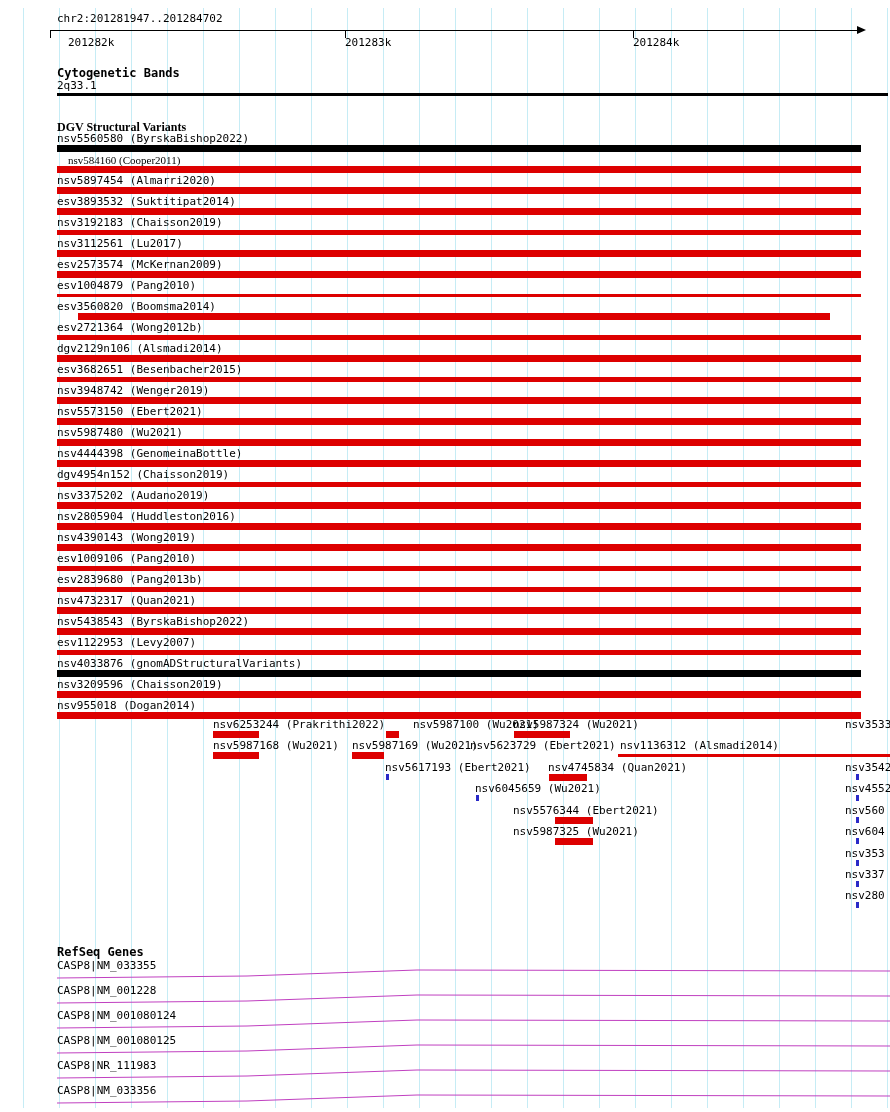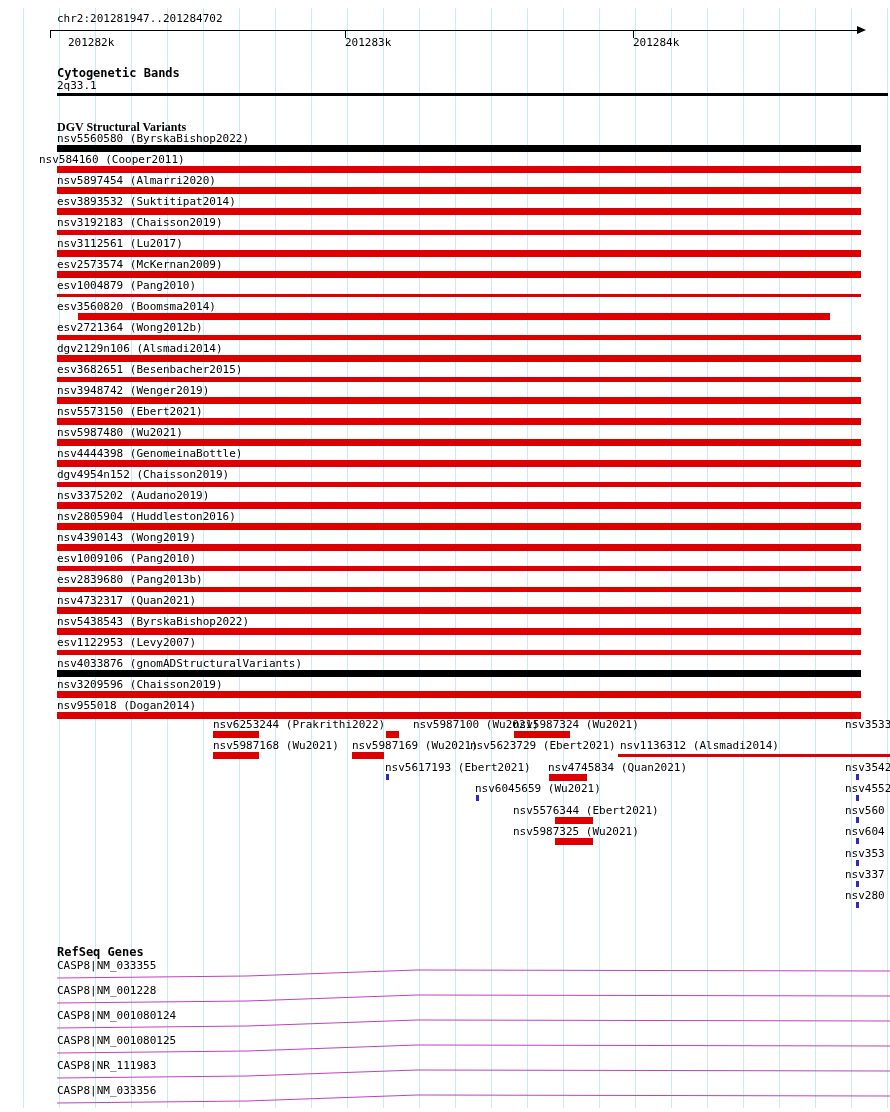--- a/index.html
+++ b/index.html
@@ -42,21 +42,21 @@
 
   <div id="dynamic">
       <div class="abs" style="left: 50px; top: 30px; width: 1px; height: 8px; background: rgb(0, 0, 0);"></div>
       <div class="abs label" style="left: 68px; top: 37px;">201282k</div>
       <div class="abs" style="left: 345px; top: 30px; width: 1px; height: 8px; background: rgb(0, 0, 0);"></div>
       <div class="abs label" style="left: 345px; top: 37px;">201283k</div>
       <div class="abs" style="left: 633px; top: 30px; width: 1px; height: 8px; background: rgb(0, 0, 0);"></div>
       <div class="abs label" style="left: 633px; top: 37px;">201284k</div>
       <div class="abs label" style="left: 57px; top: 133px;">nsv5560580 (ByrskaBishop2022)</div>
       <div class="abs" style="left: 57px; top: 145px; width: 804px; height: 7px; background: rgb(0, 0, 0);"></div>
-      <div class="abs label" style="left: 39px; top: 154px;">nsv584160 (Cooper2011)</div>
+      <div class="abs label" style="left: 68px; top: 154px; font-family: Liberation Serif, serif;">nsv584160 (Cooper2011)</div>
       <div class="abs" style="left: 57px; top: 166px; width: 804px; height: 7px; background: rgb(221, 0, 0);"></div>
       <div class="abs label" style="left: 57px; top: 175px;">nsv5897454 (Almarri2020)</div>
       <div class="abs" style="left: 57px; top: 187px; width: 804px; height: 7px; background: rgb(221, 0, 0);"></div>
       <div class="abs label" style="left: 57px; top: 196px;">esv3893532 (Suktitipat2014)</div>
       <div class="abs" style="left: 57px; top: 208px; width: 804px; height: 7px; background: rgb(221, 0, 0);"></div>
       <div class="abs label" style="left: 57px; top: 217px;">nsv3192183 (Chaisson2019)</div>
       <div class="abs" style="left: 57px; top: 230px; width: 804px; height: 5px; background: rgb(221, 0, 0);"></div>
       <div class="abs label" style="left: 57px; top: 238px; text-align: center;">nsv3112561 (Lu2017)</div>
       <div class="abs" style="left: 57px; top: 250px; width: 804px; height: 7px; background: rgb(221, 0, 0);"></div>
       <div class="abs label" style="left: 57px; top: 259px;">esv2573574 (McKernan2009)</div>

